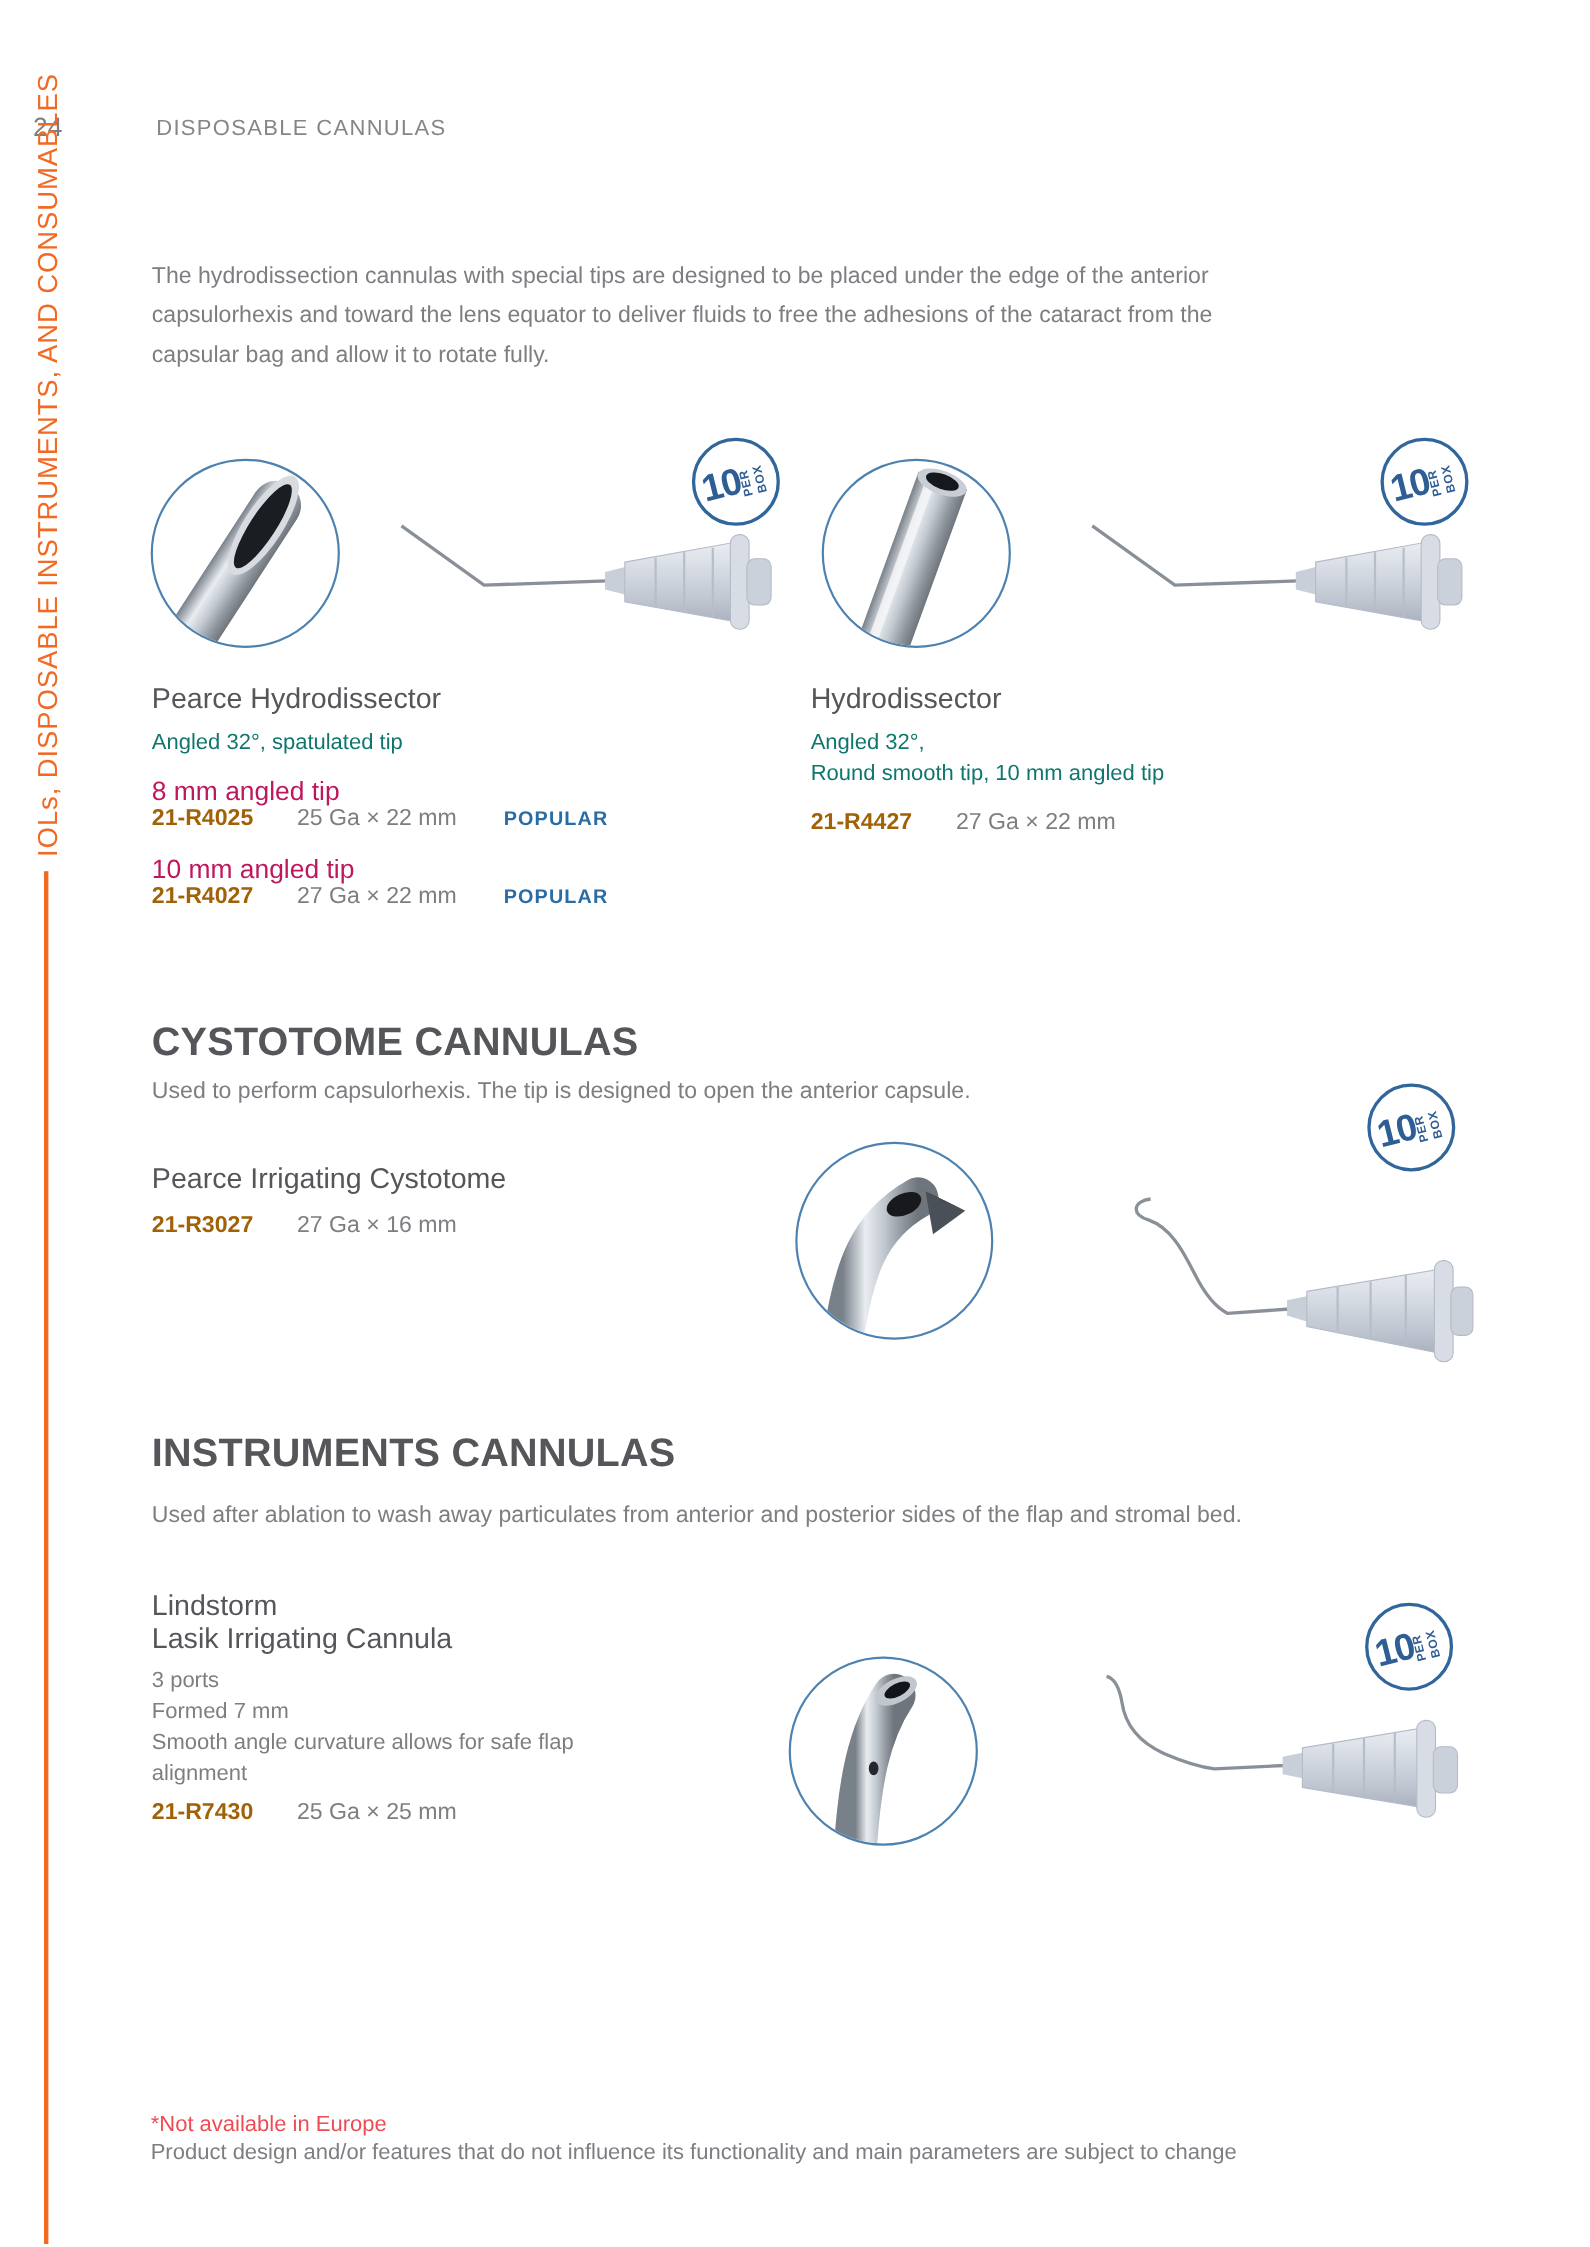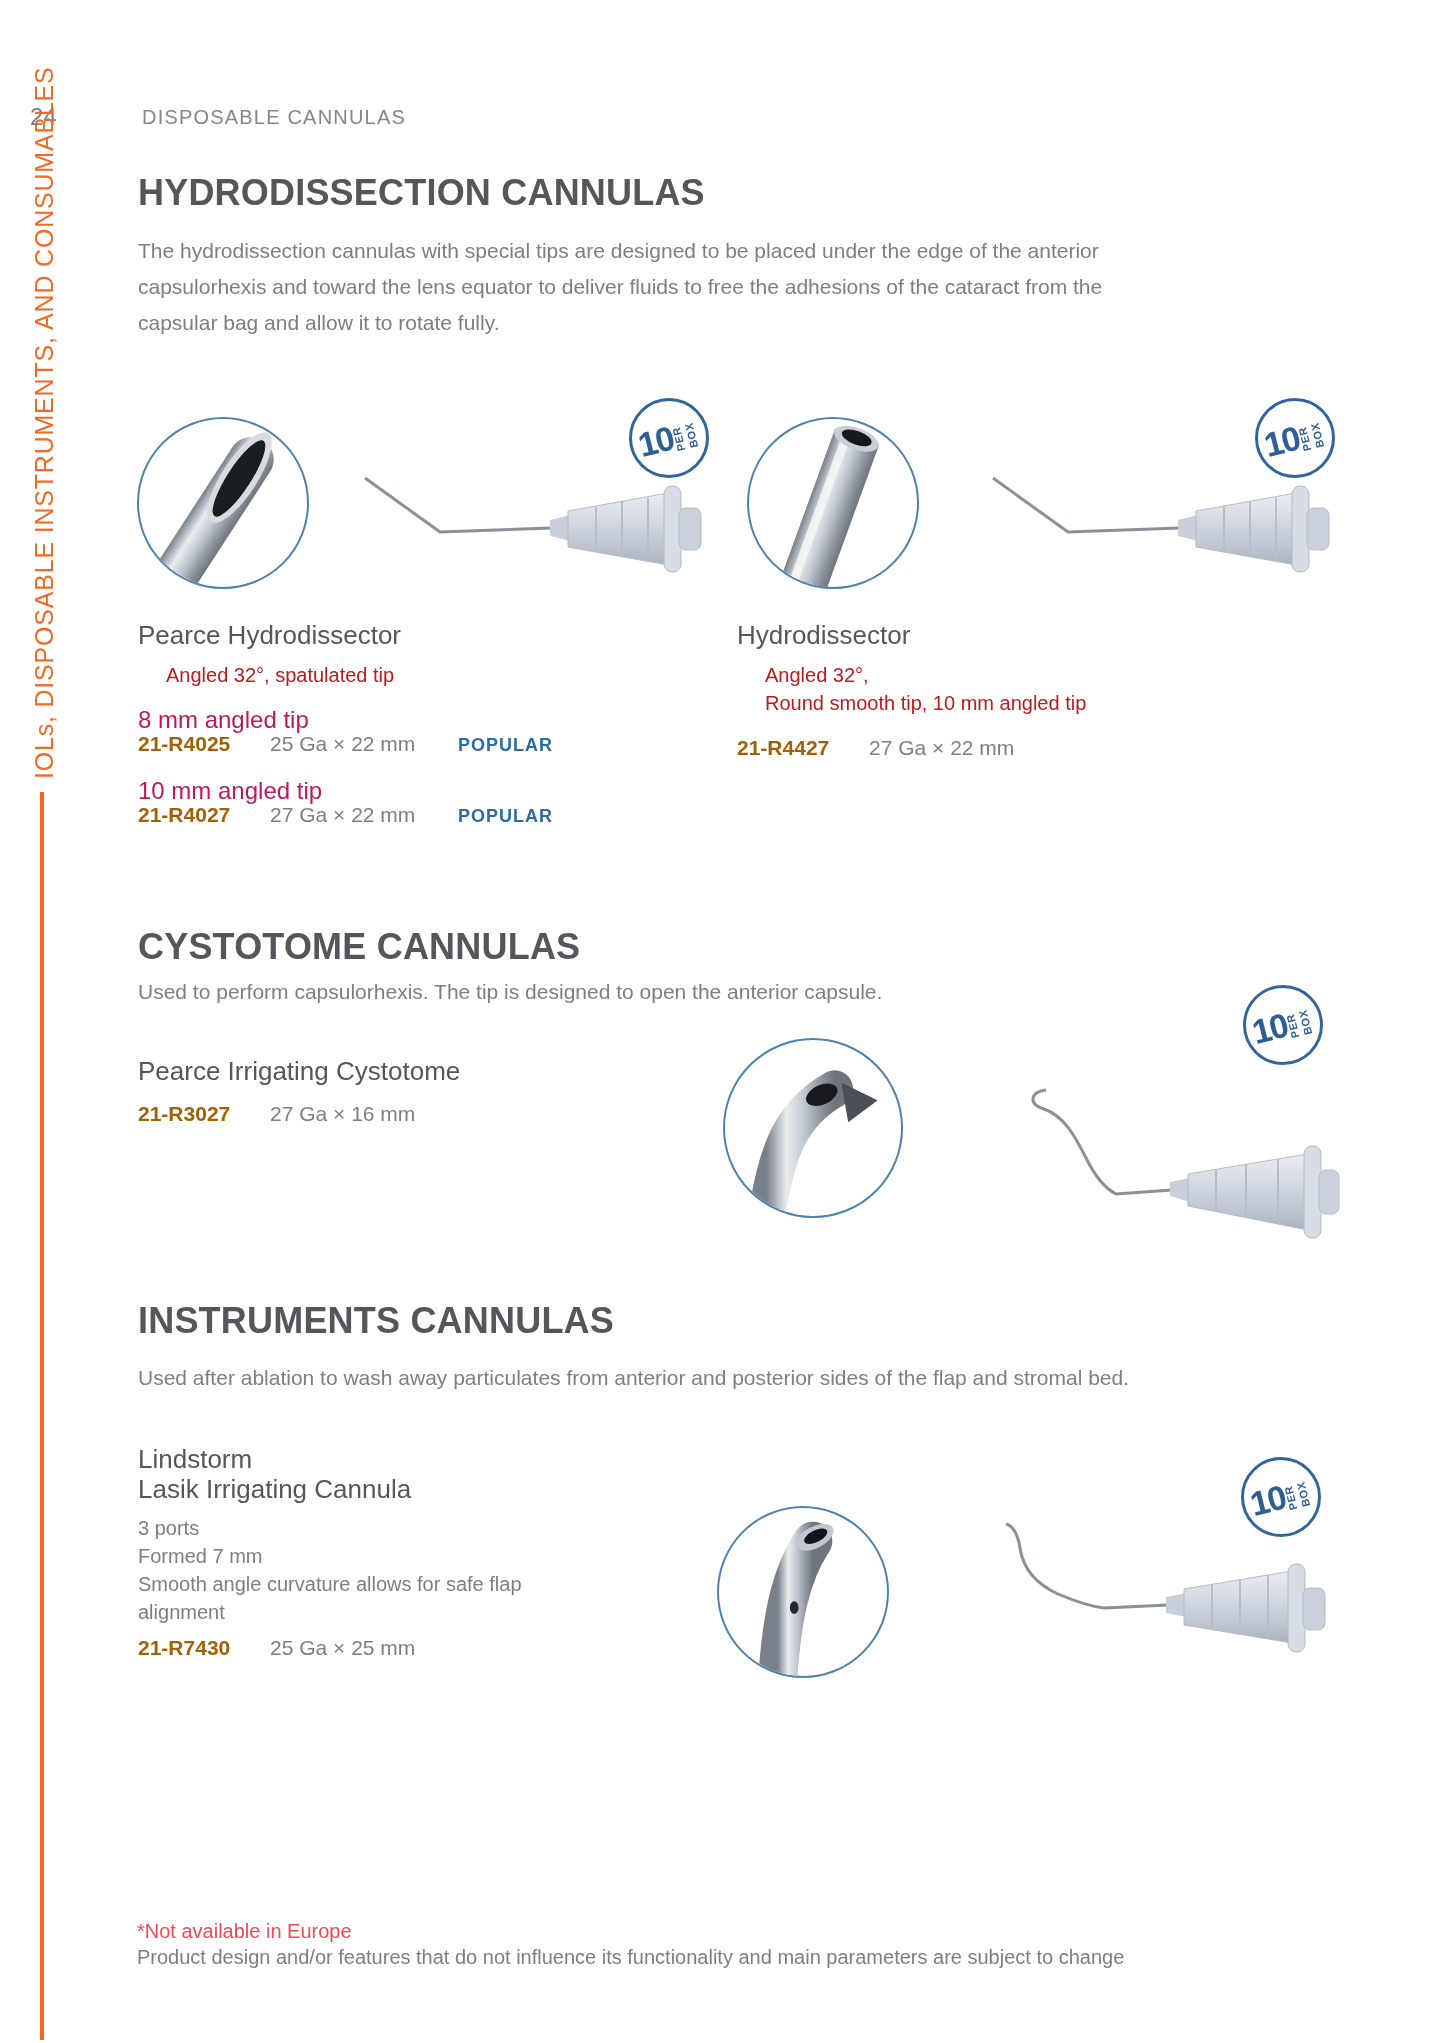--- a/index.html
+++ b/index.html
@@ -22,21 +22,21 @@
   .cannula { position:absolute; }
 
   .badge { position:absolute; width:80px; height:80px; border:3px solid #31669C; border-radius:50%;
            background:#fff; display:flex; align-items:center; justify-content:center; }
   .badge-tilt { display:flex; align-items:center; transform:rotate(-14deg); }
   .badge-num { font-size:34px; font-weight:bold; color:#2E5E93; letter-spacing:-1.5px; }
   .badge-vert { display:flex; flex-direction:column; transform:rotate(-90deg); font-size:11px; font-weight:bold;
                 color:#2E5E93; line-height:1.15; letter-spacing:0.6px; width:30px; margin-left:-3px; text-align:left; }
 
   .prod-name { position:absolute; font-size:26px; color:#55565A; }
-  .prod-sub { position:absolute; font-size:20px; color:#b91c1c;margin-left:28px; }
+  .prod-sub { position:absolute; font-size:20px; color:#0f766e; }
   .variant-label { position:absolute; font-size:24px; color:#be185d; }
   .variant-row { position:absolute; font-size:21px; white-space:nowrap; }
   .code { display:inline-block; width:132px; font-weight:bold; color:#a16207; }
   .spec { display:inline-block; width:188px; color:#7D7E82; }
   .tag { display:inline-block; font-size:18px; font-weight:bold; color:#2A6CA4; letter-spacing:1px; }
 
   .features { position:absolute; left:138px; top:1514px; width:460px; font-size:20px; line-height:28px; color:#7D7E82; }
 
   .footnote-red { position:absolute; left:137px; top:1920px; font-size:20px; color:#EF4B53; }
   .footnote-gray { position:absolute; left:137px; top:1946px; font-size:20px; color:#7D7E82; }
@@ -45,21 +45,20 @@
 <body>
 
 <div class="page">
 
   <div class="page-num">24</div>
   <div class="header-title">DISPOSABLE CANNULAS</div>
 
   <div class="side-label">IOLs, DISPOSABLE INSTRUMENTS, AND CONSUMABLES</div>
   <div class="side-rule"></div>
 
-  <h2 class="section-title" style="top:172px;">HYDRODISSECTION CANNULAS</h2>
   <div class="desc" style="top:233px;">
     <div>The hydrodissection cannulas with special tips are designed to be placed under the edge of the anterior</div>
     <div>capsulorhexis and toward the lens equator to deliver fluids to free the adhesions of the cataract from the</div>
     <div>capsular bag and allow it to rotate fully.</div>
   </div>
 
   <div class="circle-photo" style="left:137px;top:417px;width:172px;height:172px;">
     <svg viewBox="0 0 172 172">
       <defs>
         <linearGradient id="m1" x1="0" y1="0" x2="1" y2="0">

